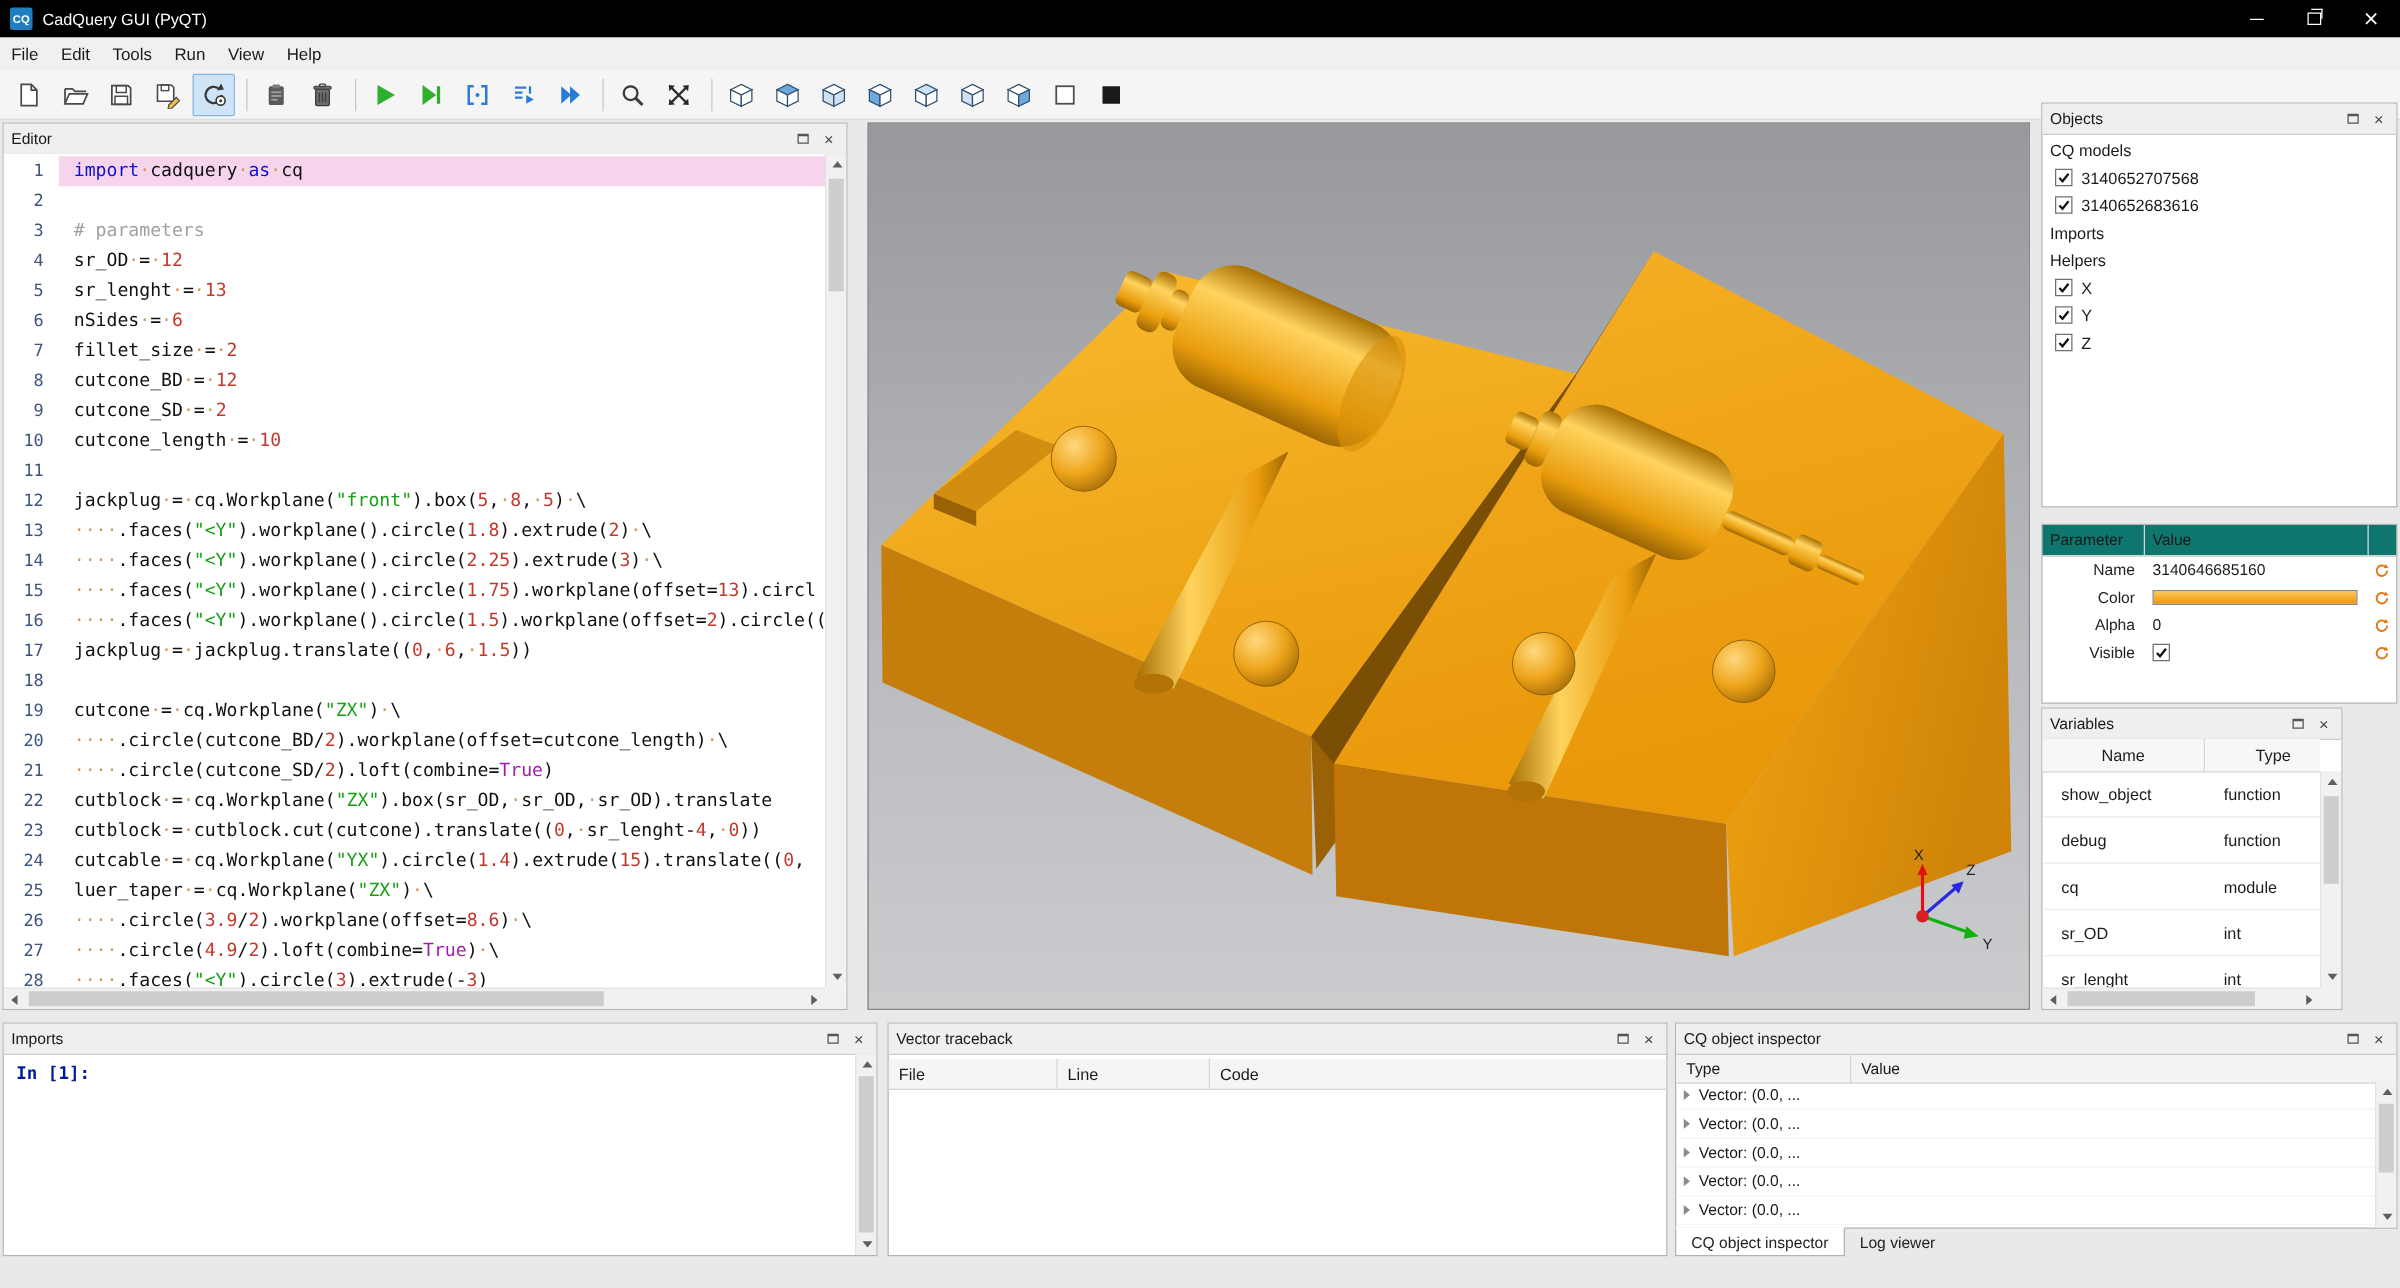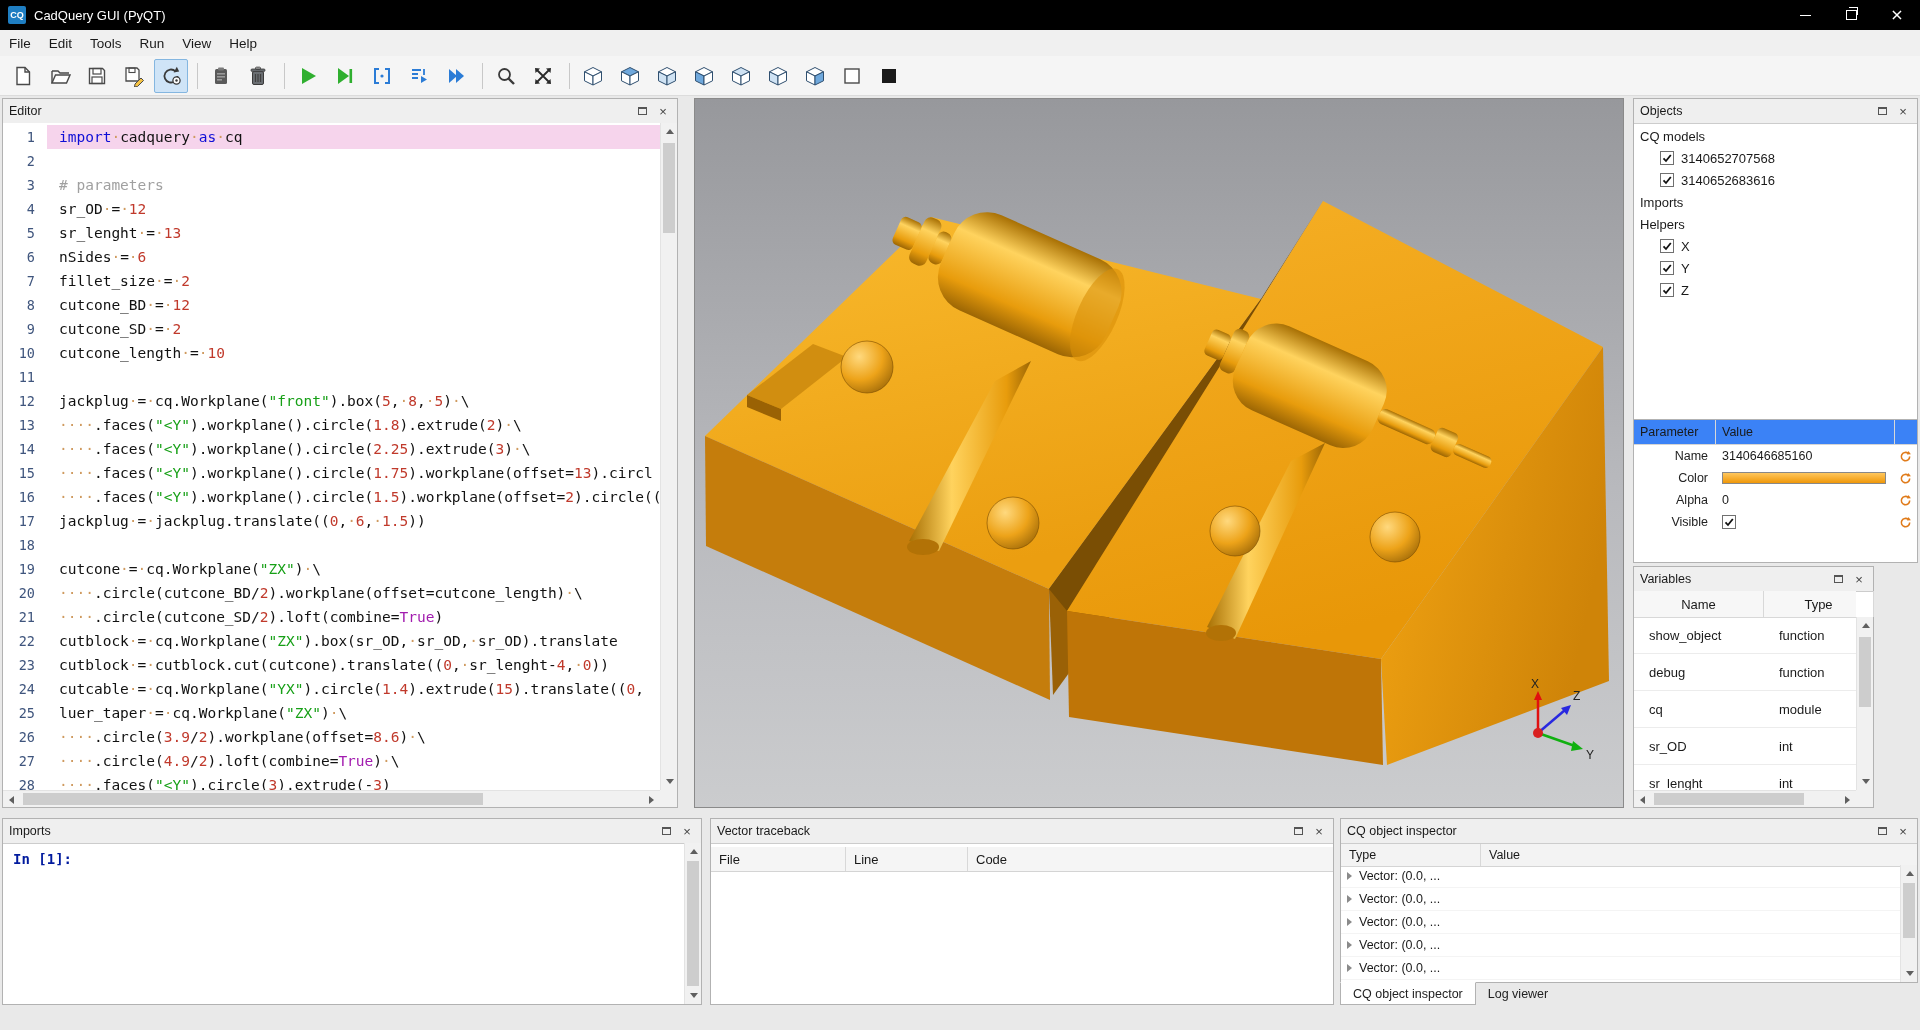--- a/index.html
+++ b/index.html
@@ -27,21 +27,21 @@
 
   
   .panel{position:absolute;background:#fff;border:1px solid #b2b2b2;box-sizing:border-box}
   .panel-header{height:24px;background:#efefef;border-bottom:1px solid #cccccc;display:flex;align-items:center;padding:0 6px;font-size:12.5px;color:#1a1a1a}
   .ph-spacer{flex:1}
   .ph-btn{width:16px;height:16px;display:flex;align-items:center;justify-content:center;color:#444;margin-left:5px;font-size:13px}
   .float-glyph{width:9px;height:8px;border:1px solid #555;border-top-width:2px;box-sizing:border-box}
 
   #editorPanel{left:2px;top:98px;width:676px;height:710px}
   #viewport{left:694px;top:98px;width:930px;height:710px;border:1px solid #8a8a8a;background:#aaa;box-sizing:border-box;position:absolute}
-  #objectsPanel{left:1633px;top:98px;width:285px;height:390px}
+  #objectsPanel{left:1633px;top:82px;width:285px;height:324px}
   #propsPanel{left:1633px;top:419px;width:285px;height:144px}
   #varsPanel{left:1633px;top:566px;width:241px;height:242px}
   #consolePanel{left:2px;top:818px;width:700px;height:187px}
   #tracebackPanel{left:710px;top:818px;width:624px;height:187px}
   #inspectorPanel{left:1340px;top:818px;width:578px;height:165px}
 
   
   .code-area{position:absolute;left:0;top:24px;right:17px;bottom:17px;overflow:hidden;background:#fff;padding-top:2px}
   .code-line{display:flex;height:24px;align-items:center;font-family:"DejaVu Sans Mono","Liberation Mono",monospace;font-size:14.5px;white-space:pre}
   .code-line.current{background:#f6d4ec}
@@ -57,26 +57,26 @@
   .sb-thumb{position:absolute;background:#cdcdcd}
   .corner{position:absolute;right:0;bottom:0;width:17px;height:17px;background:#f1f1f1}
   .tri-u{width:0;height:0;border-left:4px solid transparent;border-right:4px solid transparent;border-bottom:5px solid #5f5f5f}
   .tri-d{width:0;height:0;border-left:4px solid transparent;border-right:4px solid transparent;border-top:5px solid #5f5f5f}
   .tri-l{width:0;height:0;border-top:4px solid transparent;border-bottom:4px solid transparent;border-right:5px solid #5f5f5f}
   .tri-r{width:0;height:0;border-top:4px solid transparent;border-bottom:4px solid transparent;border-left:5px solid #5f5f5f}
 
   
   .tree{position:absolute;left:0;top:24px;right:0;bottom:0;padding-top:2px;font-size:13px}
   .tree-item{height:22px;display:flex;align-items:center;padding-left:6px}
-  .tree-item.indent1{padding-left:26px}
+  .tree-item.indent1{padding-left:10px}
   .cb{width:14px;height:14px;border:1px solid #707070;background:#fff;margin-right:7px;display:inline-flex;align-items:center;justify-content:center;box-sizing:border-box;flex:none}
 
   
   .props-head,.props-row{display:grid;grid-template-columns:82px 1fr 22px;align-items:center;font-size:12.5px}
-  .props-head{height:24px;background:#3b82f6;border-bottom:1px solid #d4d4d4}
+  .props-head{height:24px;background:#0f766e;border-bottom:1px solid #d4d4d4}
   .props-head div{padding-left:6px;border-right:1px solid #d8d8d8;height:100%;display:flex;align-items:center;box-sizing:border-box}
   .props-head div:last-child{border-right:none}
   .props-row{height:22px}
   .props-label{text-align:right;padding-right:8px;color:#222}
   .props-value{padding-left:6px;display:flex;align-items:center}
   .swatch{width:164px;height:12px;border:1px solid #888;background:linear-gradient(#ffc75e,#ef9708);box-sizing:border-box}
   .reset-btn{width:20px;height:18px;display:flex;align-items:center;justify-content:center}
 
   
   .vars-head{display:grid;grid-template-columns:130px 110px 1fr;height:26px;background:#f7f7f7;border-bottom:1px solid #d8d8d8;align-items:center;font-size:13px;position:absolute;left:0;top:24px;right:17px}

